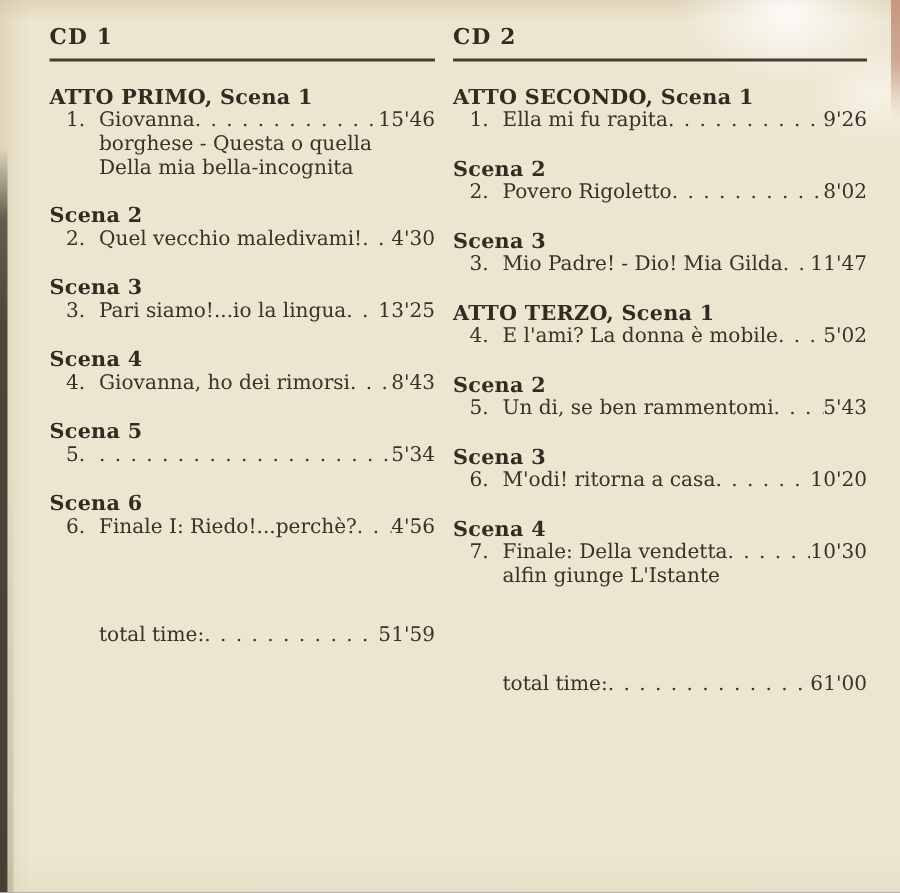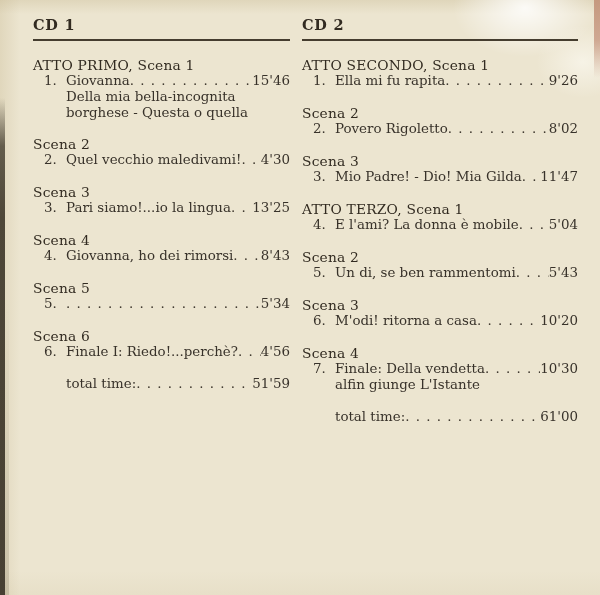--- a/index.html
+++ b/index.html
@@ -43,21 +43,21 @@
     font-weight: bold;
     font-size: 14.5px;
     line-height: 17px;
     letter-spacing: 0.8px;
     color: #322b21;
     padding-bottom: 6px;
     border-bottom: 2px solid #453d2f;
   }
   .section { margin-top: 16px; }
   .section-heading {
-    font-weight: normal;
+    font-weight: bold;
     font-size: 13.8px;
     line-height: 16px;
     letter-spacing: 0.2px;
     color: #322b21;
   }
   .track-row {
     display: flex;
     align-items: baseline;
     font-size: 13.4px;
     line-height: 16px;
@@ -85,21 +85,21 @@
     white-space: nowrap;
   }
   .total-row {
     display: flex;
     align-items: baseline;
     font-size: 13.4px;
     line-height: 16px;
     margin-top: 16px;
     padding-left: 33px;
   }
-  .total-label { flex: 0 0 auto; }
+  .total-label { flex: 0 0 auto; margin-top: 40px; }
 </style>
 </head>
 <body>
 
 <div class="page">
   <div class="edge-left"></div>
   <div class="edge-left-soft"></div>
   <div class="corner-pink"></div>
 
   <div class="cols">
@@ -108,22 +108,22 @@
       <div class="cd-header">CD 1</div>
 
       <div class="section">
         <div class="section-heading">ATTO PRIMO, Scena 1</div>
         <div class="track-row">
           <span class="t-num">1.</span>
           <span class="t-title">Giovanna</span>
           <span class="leader"></span>
           <span class="t-time">15'46</span>
         </div>
+        <div class="t-sub">borghese - Questa o quella</div>
         <div class="t-sub">Della mia bella-incognita</div>
-        <div class="t-sub">borghese - Questa o quella</div>
       </div>
 
       <div class="section">
         <div class="section-heading">Scena 2</div>
         <div class="track-row">
           <span class="t-num">2.</span>
           <span class="t-title">Quel vecchio maledivami!</span>
           <span class="leader"></span>
           <span class="t-time">4'30</span>
         </div>
@@ -207,21 +207,21 @@
           <span class="t-time">11'47</span>
         </div>
       </div>
 
       <div class="section">
         <div class="section-heading">ATTO TERZO, Scena 1</div>
         <div class="track-row">
           <span class="t-num">4.</span>
           <span class="t-title">E l'ami? La donna è mobile</span>
           <span class="leader"></span>
-          <span class="t-time">5'04</span>
+          <span class="t-time">5'02</span>
         </div>
       </div>
 
       <div class="section">
         <div class="section-heading">Scena 2</div>
         <div class="track-row">
           <span class="t-num">5.</span>
           <span class="t-title">Un di, se ben rammentomi</span>
           <span class="leader"></span>
           <span class="t-time">5'43</span>

